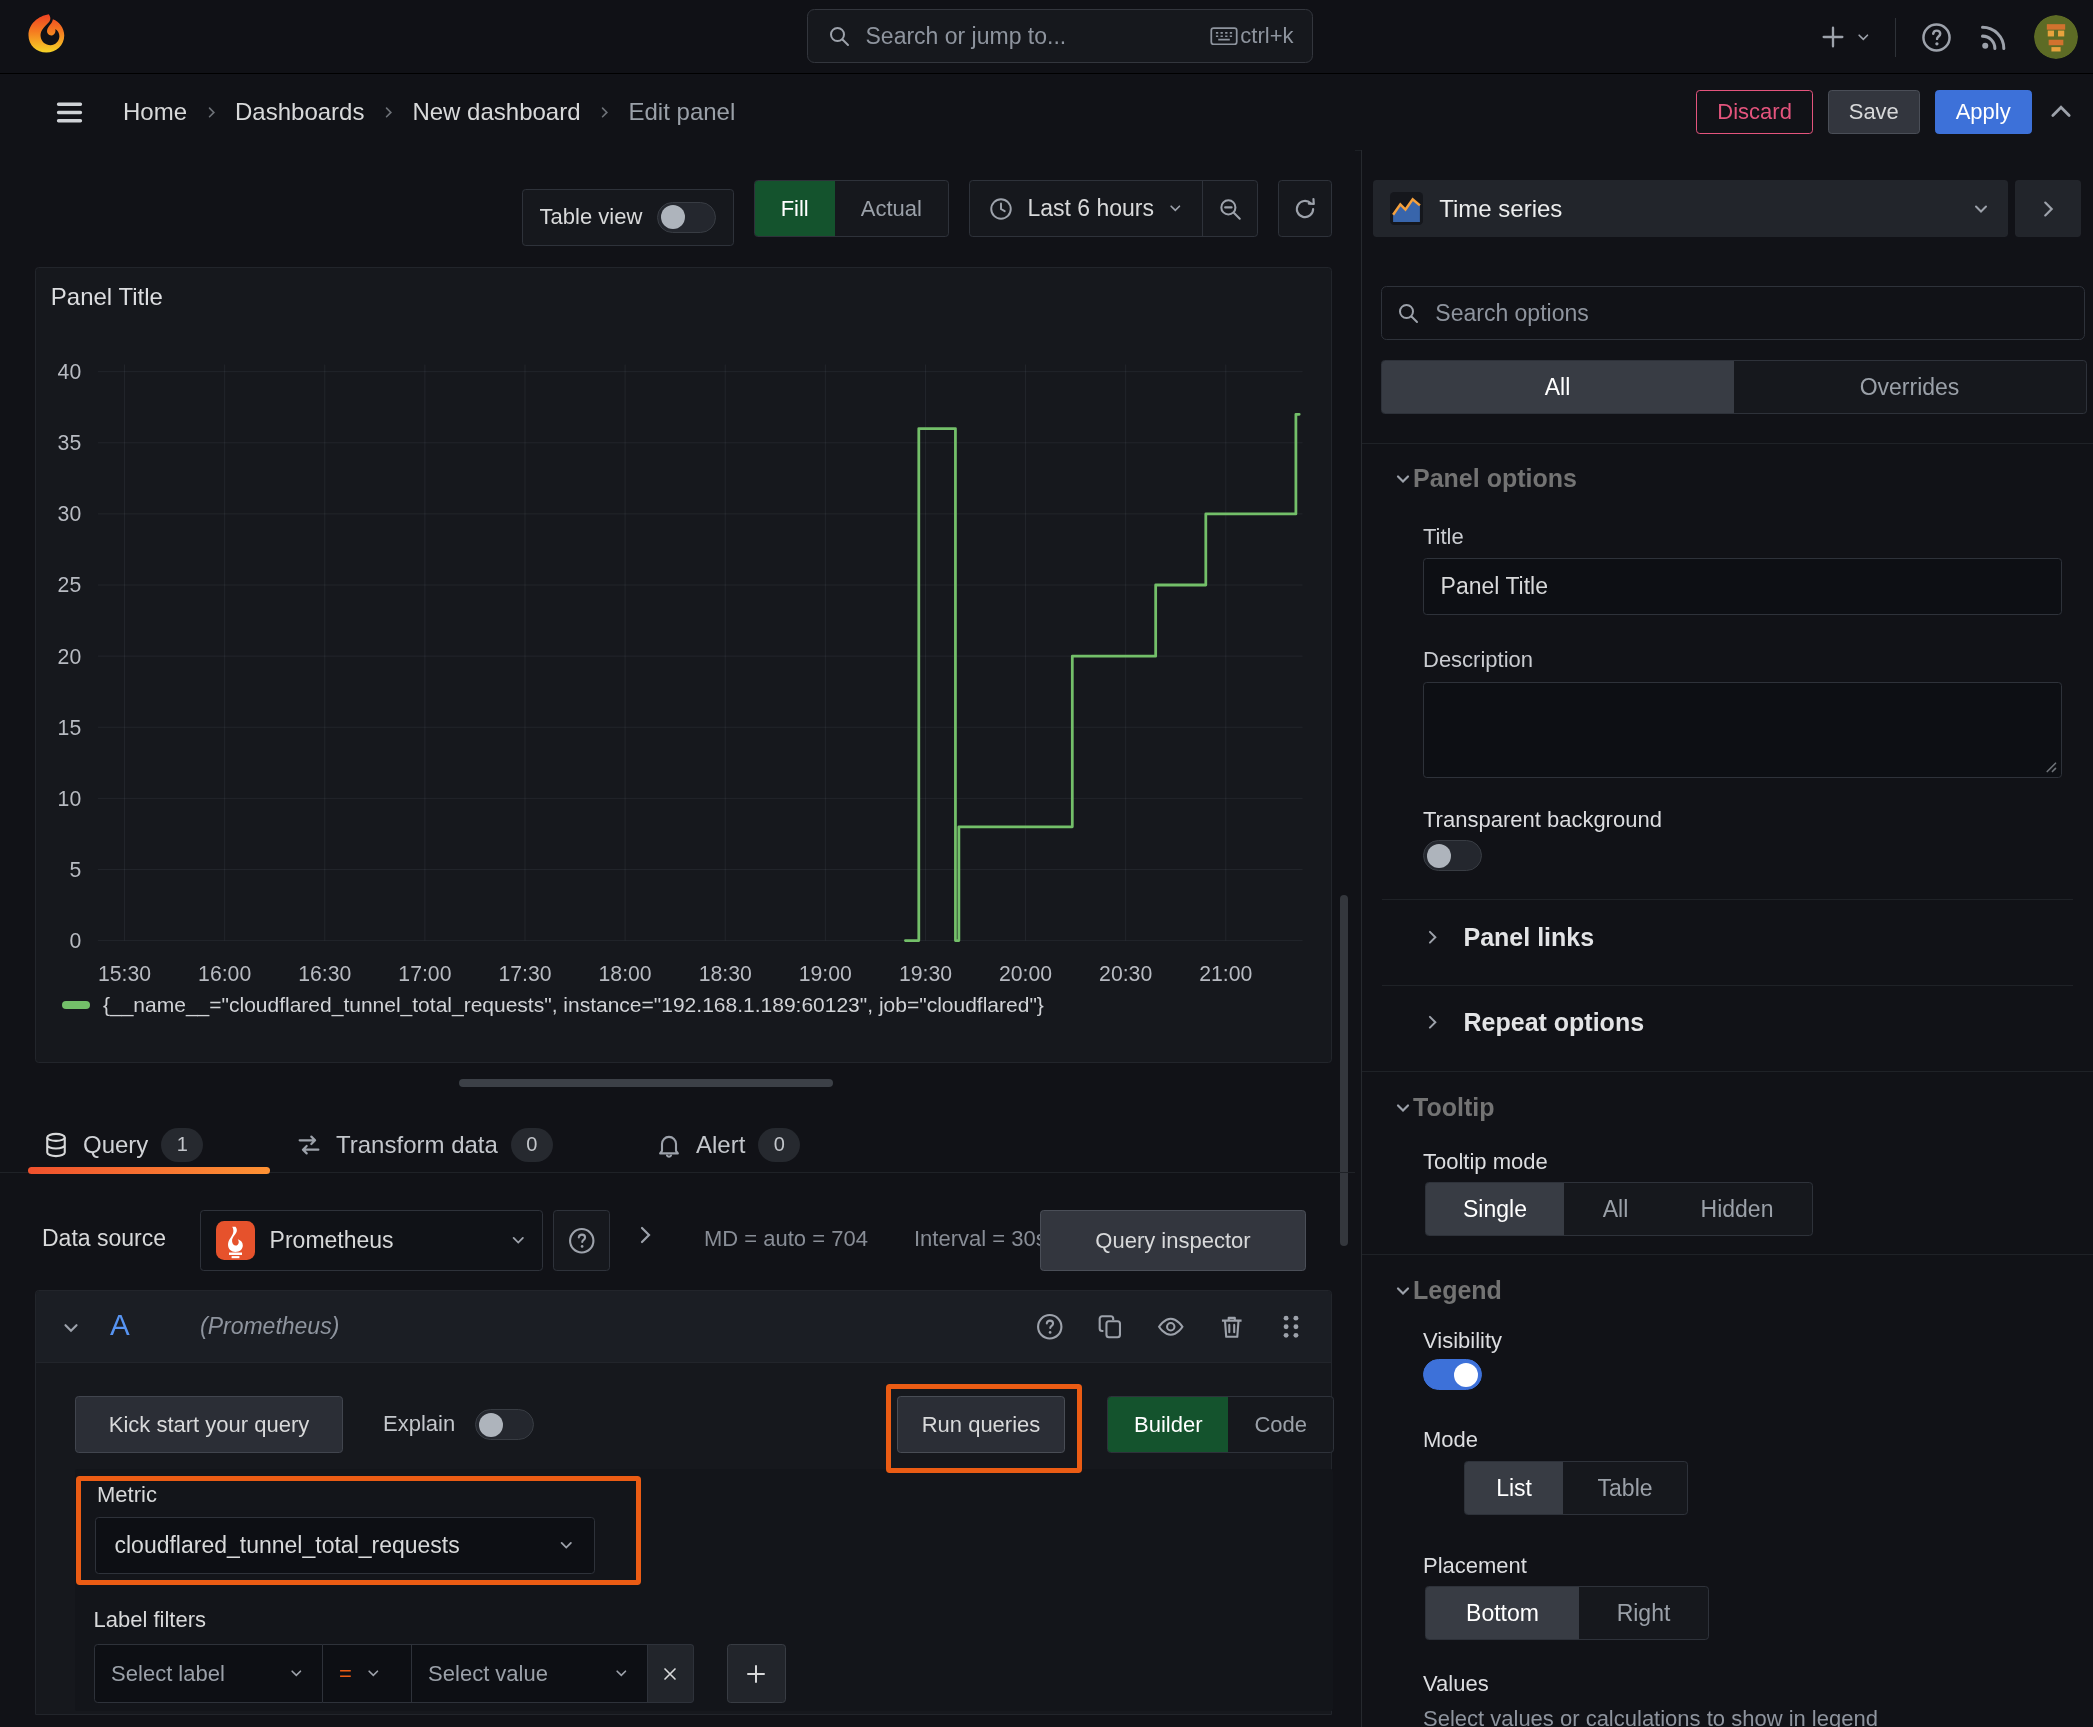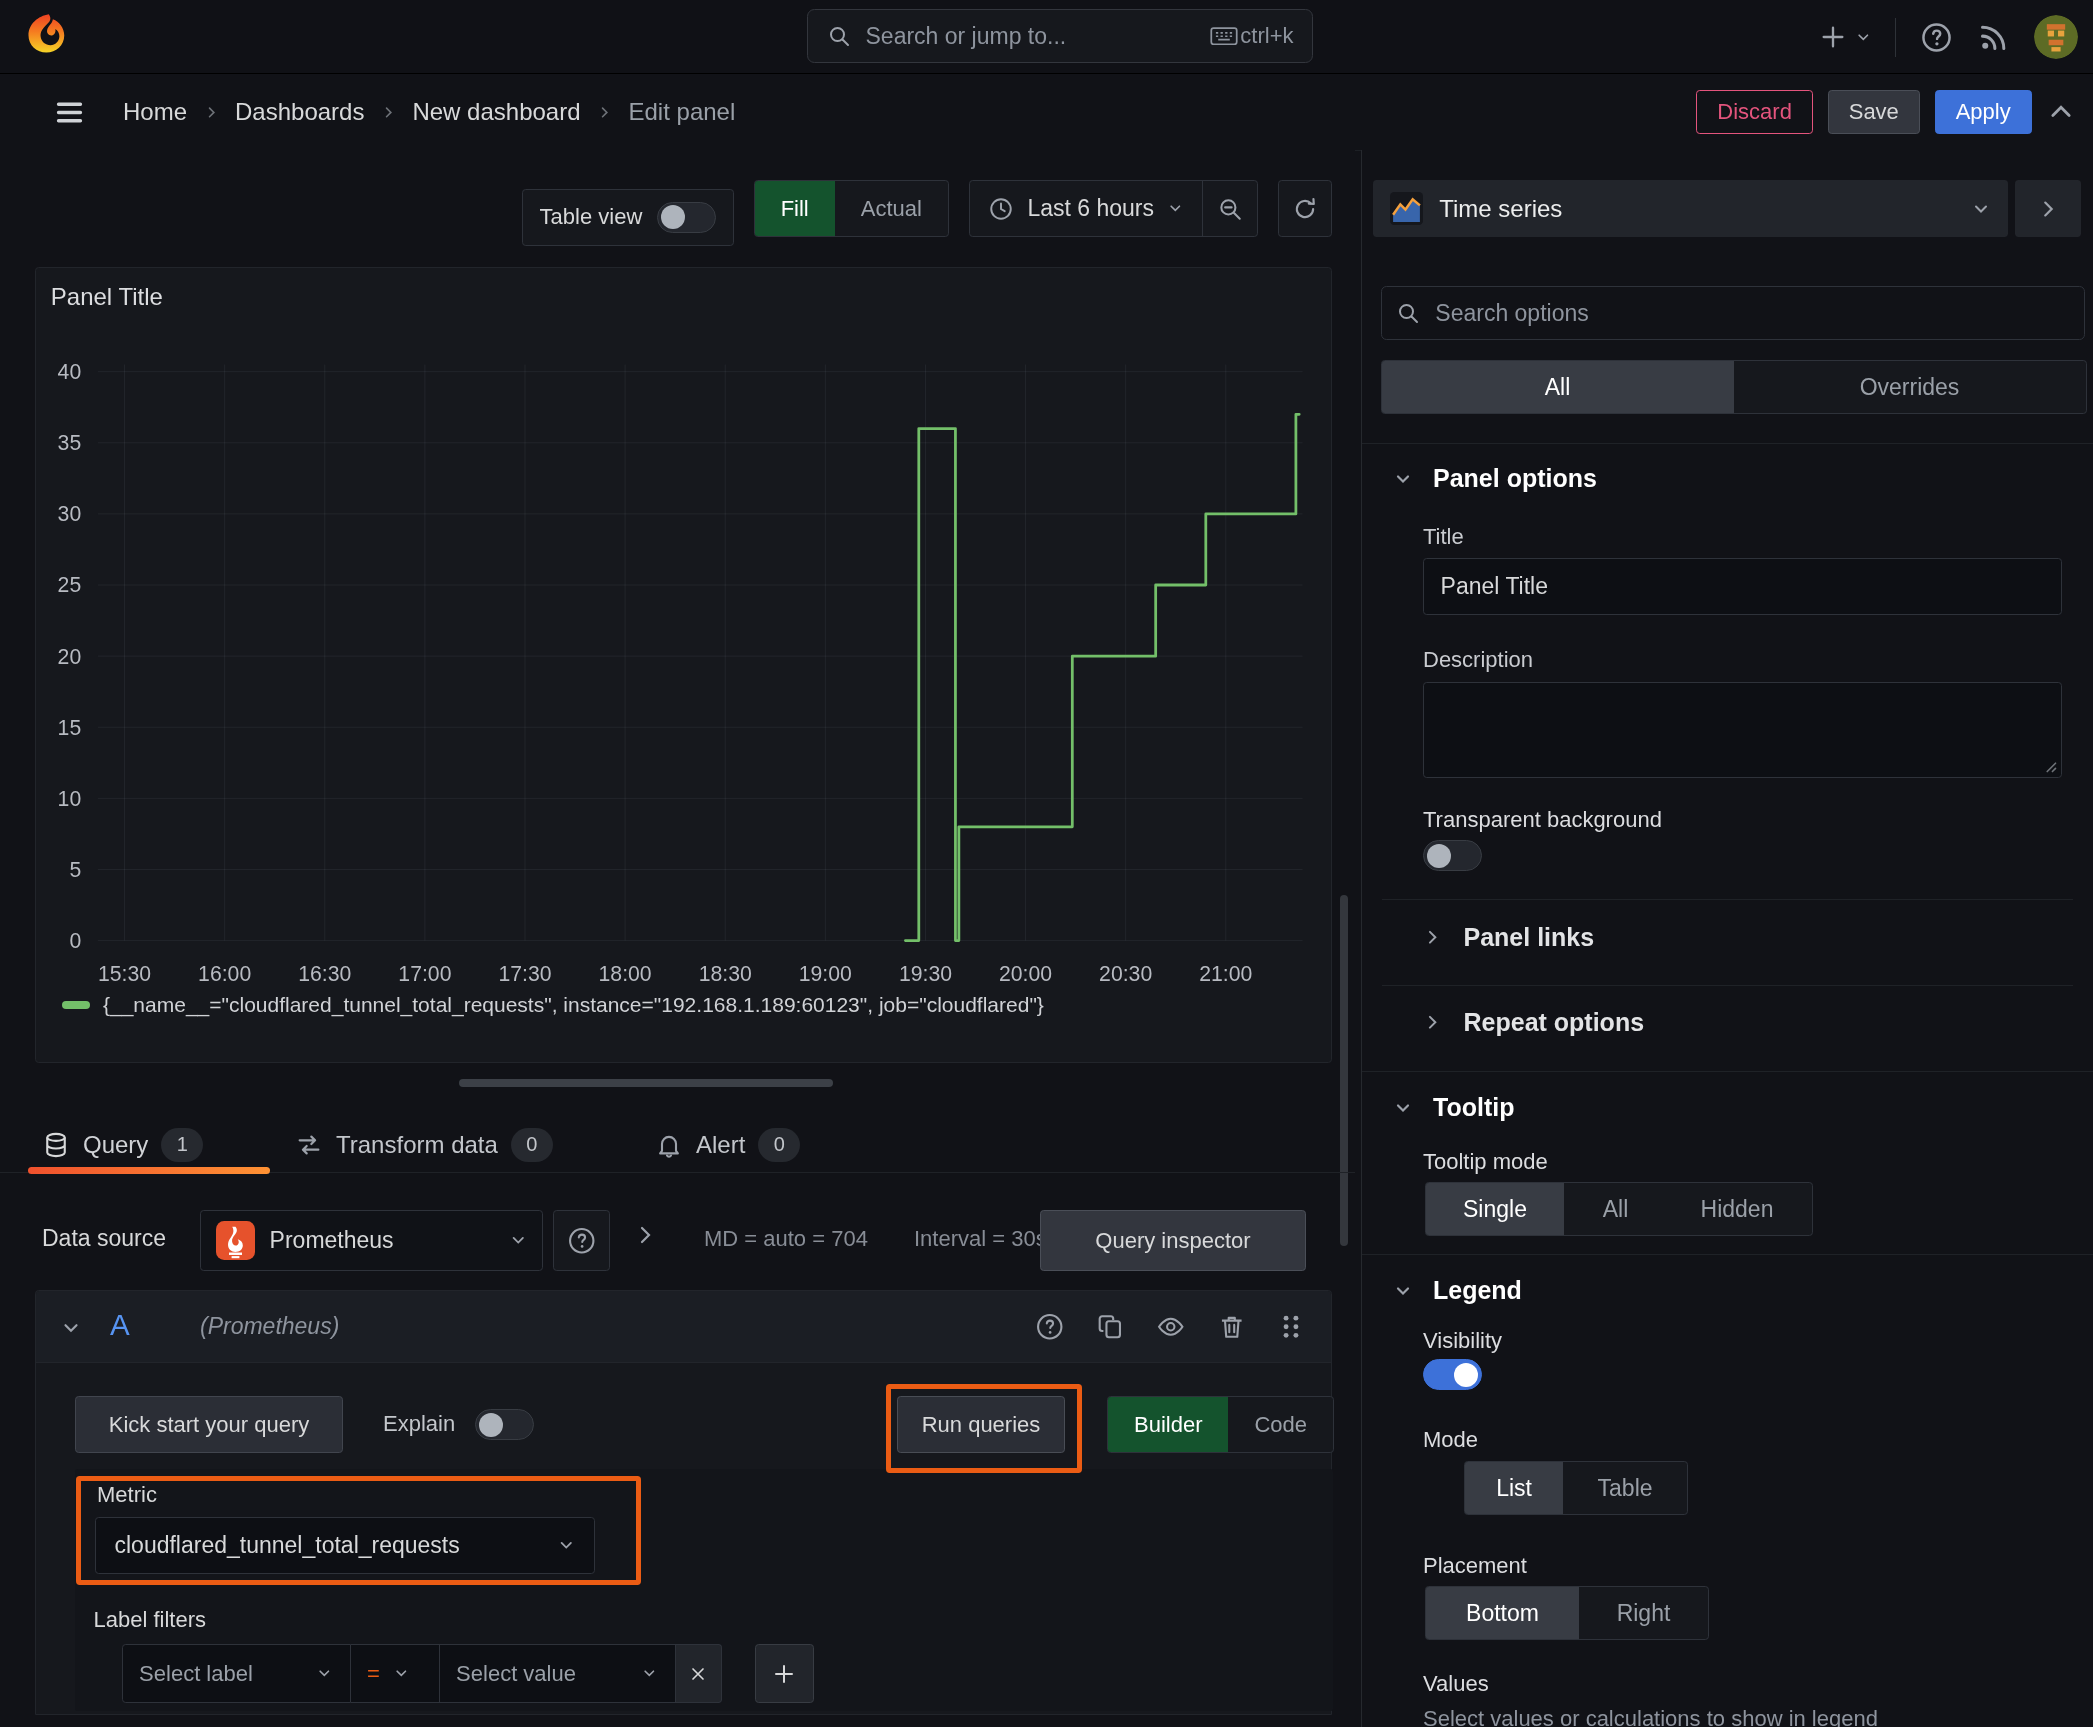--- a/index.html
+++ b/index.html
@@ -123,21 +123,21 @@
   .viz-select .vname{flex:1;font-size:24px;color:#eceded;}
   .viz-expand{position:absolute;left:653px;top:30px;width:66px;height:57px;background:#22252b;border-radius:3.7px;display:flex;align-items:center;justify-content:center;cursor:pointer;}
   .sb-search{position:absolute;left:18.5px;top:136px;width:704px;height:54px;border:0.9px solid #2e323a;border-radius:5.5px;display:flex;align-items:center;gap:13px;padding:0 14.8px;background:#111217;}
   .sb-search input{flex:1;background:transparent;border:none;outline:none;color:#d8d9da;font-size:23px;}
   .sb-search input::placeholder{color:#8e949e;}
   .sb-tabs{position:absolute;left:18.5px;top:210px;width:706px;height:54px;border:0.9px solid #2e323a;border-radius:3.7px;display:flex;background:#16181d;overflow:hidden;}
   .sb-tabs .opt{flex:1;display:flex;align-items:center;justify-content:center;font-size:23px;color:#9aa0a8;cursor:pointer;}
   .sb-tabs .opt.sel{background:#383c44;color:#fff;}
   .sb-divider{position:absolute;left:0;width:732px;height:0.9px;background:#1f2227;}
   .sb-divider.inset{left:20px;width:691px;}
-  .sect-head{position:absolute;display:flex;align-items:center;gap:20px;font-size:25px;font-weight:600;color:#ffffff;cursor:pointer;}
+  .sect-head{position:absolute;display:flex;align-items:center;font-size:25px;font-weight:600;color:#737373;cursor:pointer;}
   .sb-label{position:absolute;font-size:22px;color:#c9cbd0;}
   .sb-hint{position:absolute;font-size:22px;color:#8e949e;}
   .sb-input{position:absolute;left:61px;width:639px;height:57px;background:#0d0f14;border:0.9px solid #2e323a;border-radius:3.7px;color:#d8d9da;font-size:23px;padding:0 16.6px;outline:none;}
   .sb-textarea{position:absolute;left:61px;width:639px;height:96px;background:#0d0f14;border:0.9px solid #2e323a;border-radius:3.7px;}
   .resize-glyph{position:absolute;right:3.7px;bottom:3.7px;}
   .collapse-row{position:absolute;left:61px;display:flex;align-items:center;gap:22px;font-size:25px;font-weight:600;color:#e3e4e6;cursor:pointer;}
   .seg-sb{position:absolute;display:flex;height:54px;border:0.9px solid #2e323a;border-radius:3.7px;background:#16181d;overflow:hidden;}
   .seg-sb .opt{display:flex;align-items:center;justify-content:center;font-size:23px;color:#9aa0a8;cursor:pointer;}
   .seg-sb .opt.sel{background:#383c44;color:#fff;}
 </style>
@@ -440,21 +440,21 @@
       <div id="qinner">
         <span id="metric-label">Metric</span>
         <div id="metric-select">
           <span class="val">cloudflared_tunnel_total_requests</span>
           <svg class="icn" width="18.5" height="18.5" viewBox="0 0 24 24">
               <path d="M6 9l6 6 6-6" fill="none" stroke="currentColor" stroke-width="2.4" stroke-linecap="round"></path>
             </svg>
         </div>
         <span id="lf-label">Label filters</span>
         <div class="lf-row">
-          <span class="lf-box first" style="width:229px;margin-left:28px;">
+          <span class="lf-box first" style="width:229px;">
             <span style="flex:1">Select label</span>
             <svg class="icn" width="16.6" height="16.6" viewBox="0 0 24 24">
                 <path d="M6 9l6 6 6-6" fill="none" stroke="currentColor" stroke-width="2.4" stroke-linecap="round"></path>
               </svg>
           </span>
           <span class="lf-box" style="width:89px;border-left:none;">
             <span class="lf-op">=</span>
             <svg class="icn" width="16.6" height="16.6" viewBox="0 0 24 24">
                 <path d="M6 9l6 6 6-6" fill="none" stroke="currentColor" stroke-width="2.4" stroke-linecap="round"></path>
               </svg>

